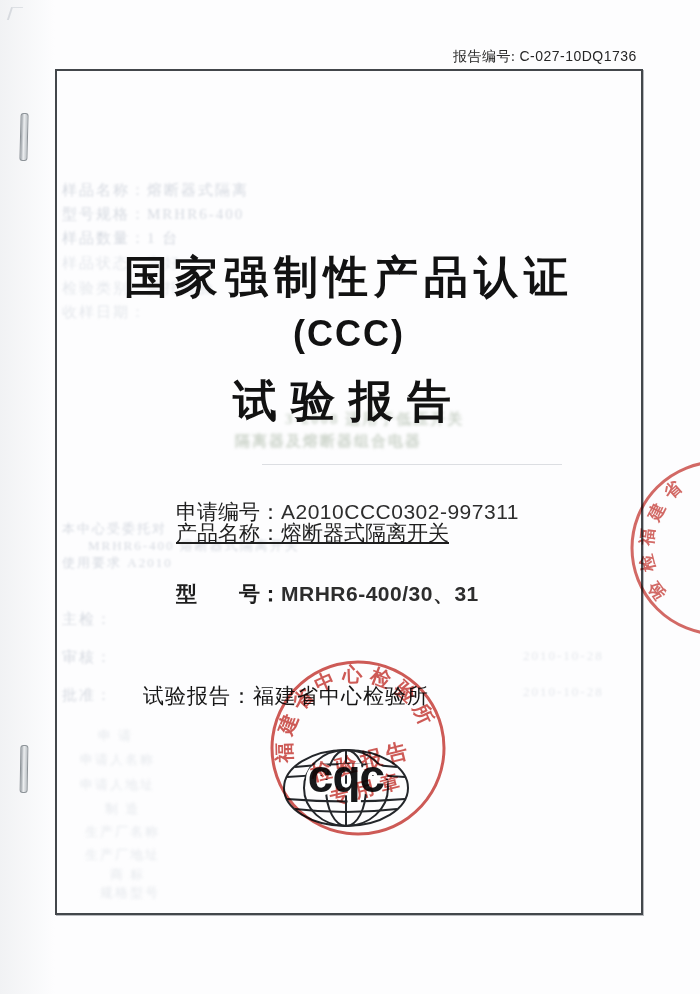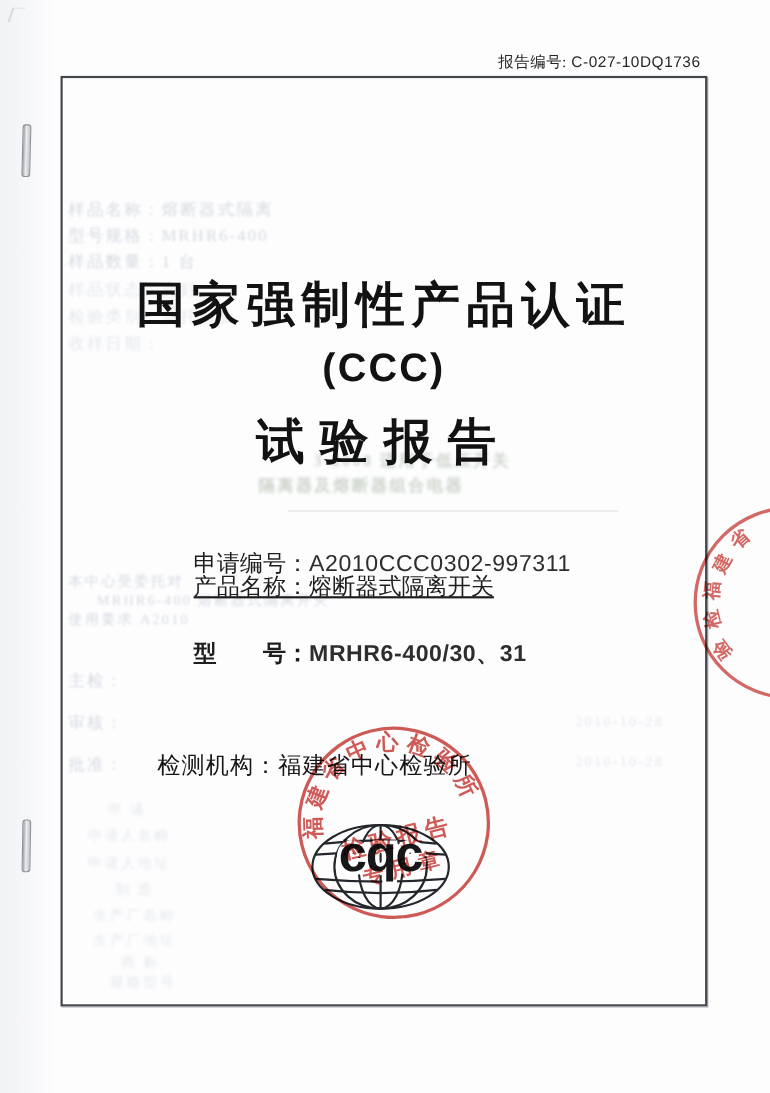--- a/index.html
+++ b/index.html
@@ -90,21 +90,21 @@
 <div class="report-no"><span>报告编号: </span><span style="font-family:'Liberation Sans','DejaVu Sans',sans-serif;">C-027-10DQ1736</span></div>
 
 <div class="title-line title-1">国家强制性产品认证</div>
 <div class="title-line title-2">(CCC)</div>
 <div class="title-line title-3">试验报告</div>
 
 <div class="field-row row-1"><span class="lab">申请编号：</span><span class="val">A2010CCC0302-997311</span></div>
 <div class="field-row row-2"><span class="lab">产品名称：</span><span>熔断器式隔离开关</span></div>
 <div class="field-row row-3"><span class="lab">型　　号：</span><span class="val">MRHR6-400/30、31</span></div>
 
-<div class="agency-row"><span>检测机构：</span><span>福建省中心检验所</span></div>
+<div class="agency-row"><span>试验报告：</span><span>福建省中心检验所</span></div>
 
 <svg class="cqc-logo" viewBox="0 0 130 80">
   <g fill="none" stroke="#23262a" stroke-width="2">
     <ellipse cx="65" cy="40" rx="62" ry="38"></ellipse>
     <ellipse cx="65" cy="40" rx="42" ry="38"></ellipse>
     <ellipse cx="65" cy="40" rx="20" ry="38"></ellipse>
     <line x1="65" y1="2" x2="65" y2="78"></line>
     <path d="M 14 19 Q 65 13 116 19"></path>
     <path d="M 6 29 Q 65 24 124 29"></path>
     <path d="M 6 51 Q 65 56 124 51"></path>

